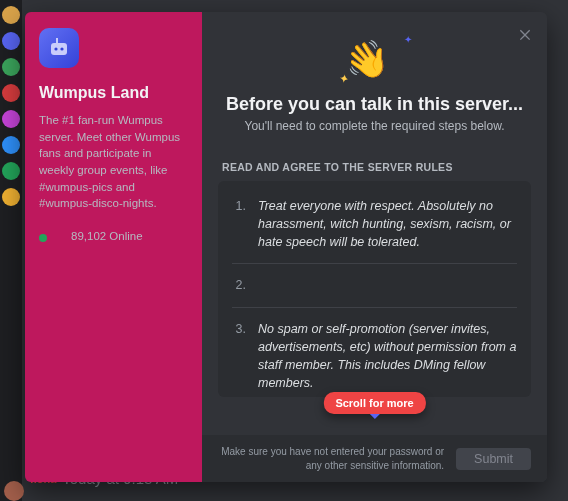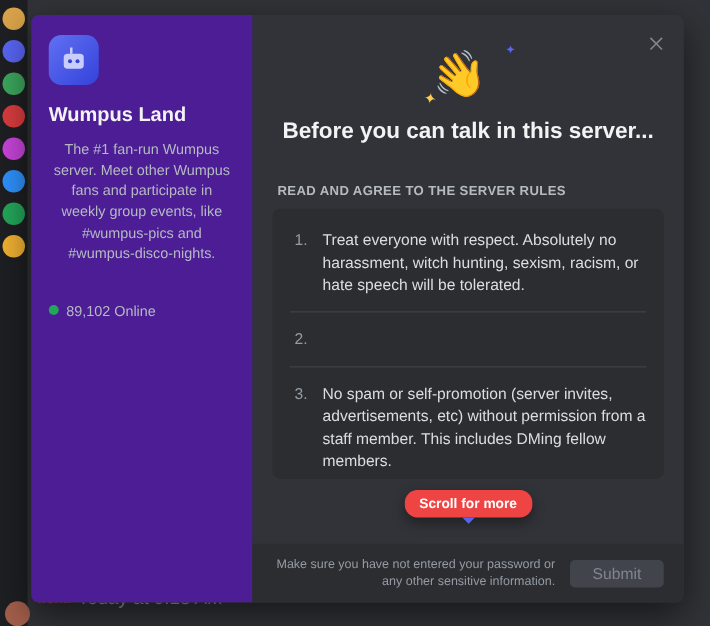--- a/index.html
+++ b/index.html
@@ -23,38 +23,38 @@
     left: 25px; top: 12px;
     width: 522px; height: 470px;
     background: #313338;
     border-radius: 6px;
     box-shadow: 0 10px 30px rgba(0,0,0,0.55);
     display: flex;
     overflow: hidden;
   }
   .left-panel {
     width: 177px;
-    background: #4c1d95;
+    background: #be185d;
     padding: 16px 14px;
     display: flex; flex-direction: column;
   }
   .server-icon {
     width: 40px; height: 40px; border-radius: 10px;
     background: linear-gradient(135deg, #6170f3, #3442d9);
     display: flex; align-items: center; justify-content: center;
     margin-bottom: 16px;
   }
   .server-icon svg { width: 24px; height: 24px; }
   .server-name {
     font-size: 16px; font-weight: 700; color: #f2f3f5; margin-bottom: 10px;
   }
   .server-desc {
-    font-size: 11.5px; line-height: 1.45; color: #b5bac1; margin-bottom: 32px; text-align: center;
-  }
-  .presence { font-size: 11.5px; color: #b5bac1; display: flex; align-items: flex-start; gap: 6px; margin-bottom: 6px; }
+    font-size: 11.5px; line-height: 1.45; color: #b5bac1; margin-bottom: 18px;
+  }
+  .presence { font-size: 11.5px; color: #b5bac1; display: flex; align-items: flex-end; gap: 24px; margin-bottom: 6px; }
   .dot { width: 8px; height: 8px; border-radius: 50%; }
   .dot.online { background: #23a55a; }
   .dot.members { background: #80848e; }
   .right-panel {
     flex: 1; position: relative; display: flex; flex-direction: column;
     background: #313338;
   }
   .close-btn {
     position: absolute; top: 10px; right: 10px;
     width: 24px; height: 24px; display:flex; align-items:center; justify-content:center;
@@ -90,21 +90,21 @@
     position: relative;
   }
   .rule {
     display: flex; gap: 12px;
     padding: 12px 0;
     border-bottom: 1px solid #3f4147;
     font-size: 12.5px; line-height: 1.45;
   }
   .rule:last-child { border-bottom: none; }
   .rule-num { color: #949ba4; width: 14px; flex-shrink: 0; text-align: right; }
-  .rule-text { color: #dbdee1; }
+  .rule-text { color: #dbdee1; font-style: italic; }
   .scroll-pill {
     position: absolute;
     left: 50%; transform: translateX(-50%);
     bottom: 68px;
     background: #ef4444;
     color: #fff;
     font-size: 11px; font-weight: 600;
     padding: 5px 12px;
     border-radius: 10px;
     box-shadow: 0 4px 10px rgba(0,0,0,0.4);
@@ -189,20 +189,21 @@
       </svg>
     </div>
 
     <div class="hero">
       <div class="wave-wrap">
         <span class="sparkle s1">✦</span>
         <span class="sparkle s2">✦</span>
         <span class="wave">👋</span>
       </div>
       <div class="hero-title">Before you can talk in this server...</div>
+      <div class="hero-sub">You'll need to complete the required steps below.</div>
     </div>
 
     <div class="section-label">Read and agree to the server rules</div>
 
     <div class="rules-box" id="rules-box">
         <div class="rule">
           <div class="rule-num">1.</div>
           <div class="rule-text">Treat everyone with respect. Absolutely no harassment, witch hunting, sexism, racism, or hate speech will be tolerated.</div>
         </div>
         <div class="rule">

